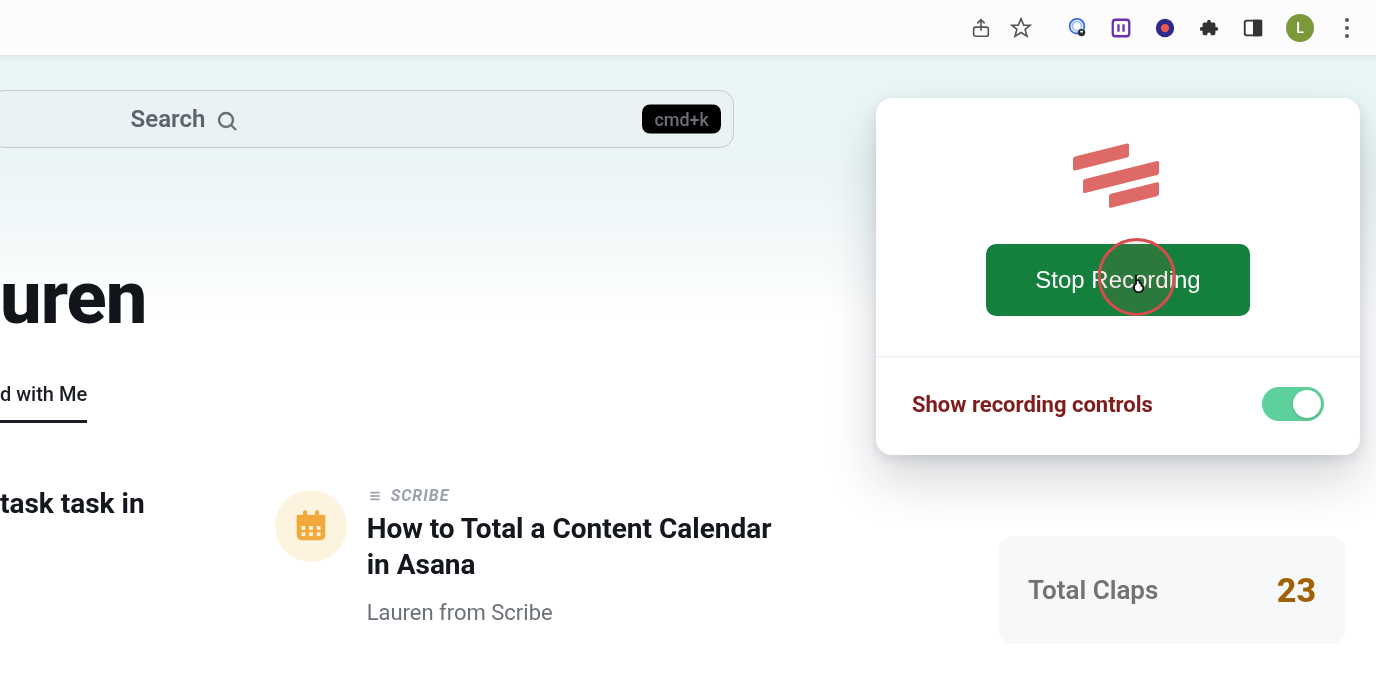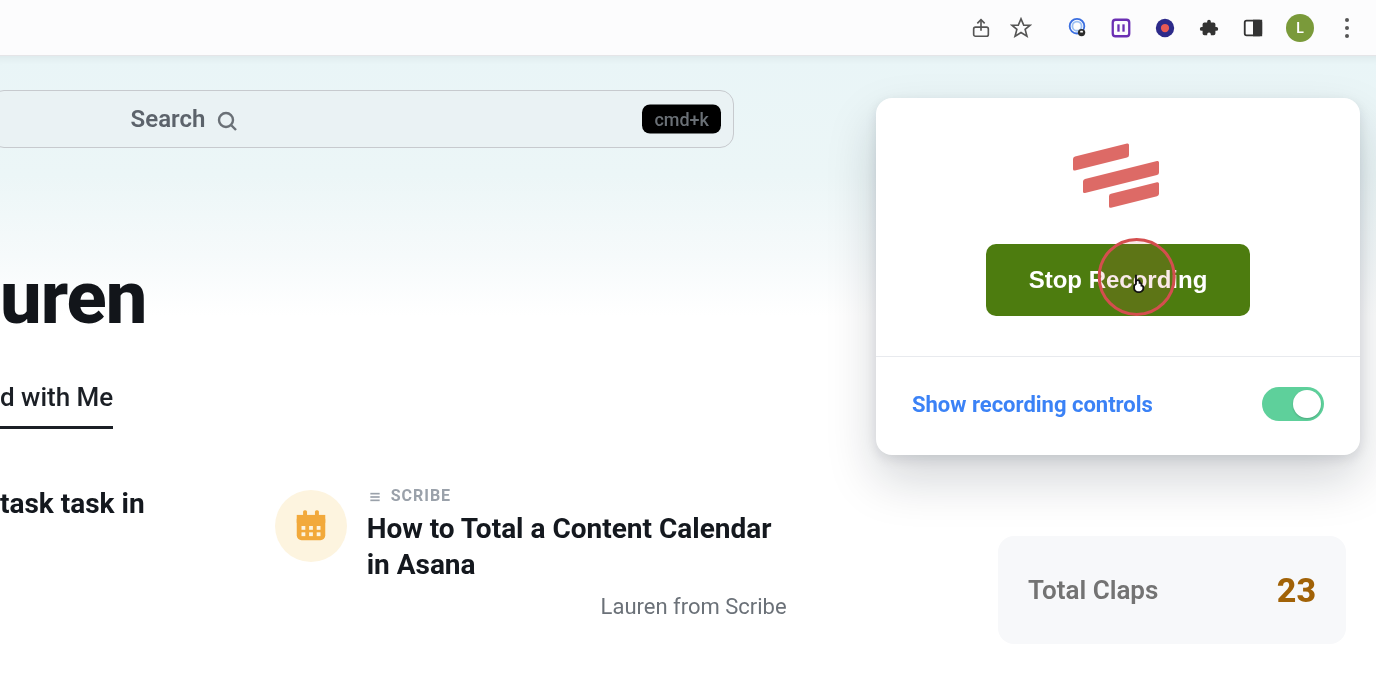--- a/index.html
+++ b/index.html
@@ -74,21 +74,21 @@
 
   
   .tab-row {
     position:absolute;
     top: 326px;
     left: 0;
     display:flex;
     gap: 40px;
   }
   .tab-item {
-    font-size: 26px;
+    font-size: 20px;
     color:#1b1f25;
     padding-bottom: 14px;
     border-bottom: 3px solid #1b1f25;
     font-weight:500;
   }
 
   
   .card-row {
     position:absolute;
     top: 430px;
@@ -104,24 +104,24 @@
   }
   .card .icon-circle {
     width: 72px; height: 72px; border-radius: 50%;
     background:#fdf4df;
     display:flex; align-items:center; justify-content:center;
     flex-shrink:0;
     margin-top: 4px;
   }
   .card .icon-circle svg { width: 38px; height: 38px; color:#f2a93b; }
   .card .card-body { display:flex; flex-direction:column; gap:6px; }
-  .card .type-line { display:flex; align-items:flex-end; gap:8px; color:#9aa1aa; font-size:16px; font-weight:700; letter-spacing:1px; }
+  .card .type-line { display:flex; align-items:center; gap:8px; color:#9aa1aa; font-size:16px; font-weight:700; letter-spacing:1px;font-style:italic; }
   .card .type-line svg { width:16px; height:16px; }
   .card .card-title { font-size:28px; font-weight:700; color:#14181e; line-height:1.3; max-width: 420px;}
-  .card .card-by { font-size:22px; color:#6b7178; margin-top:4px;text-align:right; }
+  .card .card-by { font-size:22px; color:#6b7178; margin-top:10px; }
   .card.first .card-title { max-width: 160px; }
 
   
   .stats-card {
     position:absolute;
     right: 30px;
     top: 480px;
     width: 348px;
     background:#f7f8fa;
     border-radius: 16px;
@@ -151,41 +151,41 @@
   .ext-popup .scribe-logo { position:relative; width:90px; height:64px; }
   .ext-popup .scribe-logo i {
     position:absolute; height:14px; background:#dd6a66; transform: skewY(-14deg); border-radius:2px;
   }
   .ext-popup .scribe-logo i.bar1 { width:56px; top:6px; left:0; }
   .ext-popup .scribe-logo i.bar2 { width:76px; top:26px; left:10px; }
   .ext-popup .scribe-logo i.bar3 { width:50px; top:44px; left:36px; }
 
   .ext-popup .stop-btn {
     display:block; margin: 16px auto 40px;
-    background:#4d7c0f;
+    background:#15803d;
     color:#fff; border:none; border-radius:10px;
-    font-size:24px; font-weight:700; padding: 22px 40px;
+    font-size:24px; font-weight:400; padding: 22px 40px;
     width: 264px;
     position: relative;
   }
   .click-ring {
     position:absolute; width:78px; height:78px; border:3.5px solid #d44e4e; border-radius:50%;
     background: rgba(212,78,78,0.12);
     left: 50%; top: 50%; transform: translate(-26%, -54%);
     pointer-events:none;
     display:flex; align-items:center; justify-content:center;
   }
   .click-ring svg { width:22px; height:22px; color:#111; transform: translate(2px,6px); }
 
   .ext-popup .divider { height:1px; background:#e8eaee; }
   .ext-popup .controls-row {
     display:flex; align-items:center; justify-content:space-between;
     padding: 30px 36px 34px;
   }
-  .ext-popup .controls-row .lbl { font-size:22px; font-weight:700; color:#3b82f6; }
+  .ext-popup .controls-row .lbl { font-size:22px; font-weight:700; color:#7f1d1d; }
   .toggle {
     width:62px; height:34px; border-radius:20px; background:#5ed09b; position:relative;
   }
   .toggle .knob {
     position:absolute; width:28px; height:28px; border-radius:50%; background:#fff; top:3px; right:3px;
     box-shadow: 0 1px 2px rgba(0,0,0,0.2);
   }
 
   
   .app-edge {

